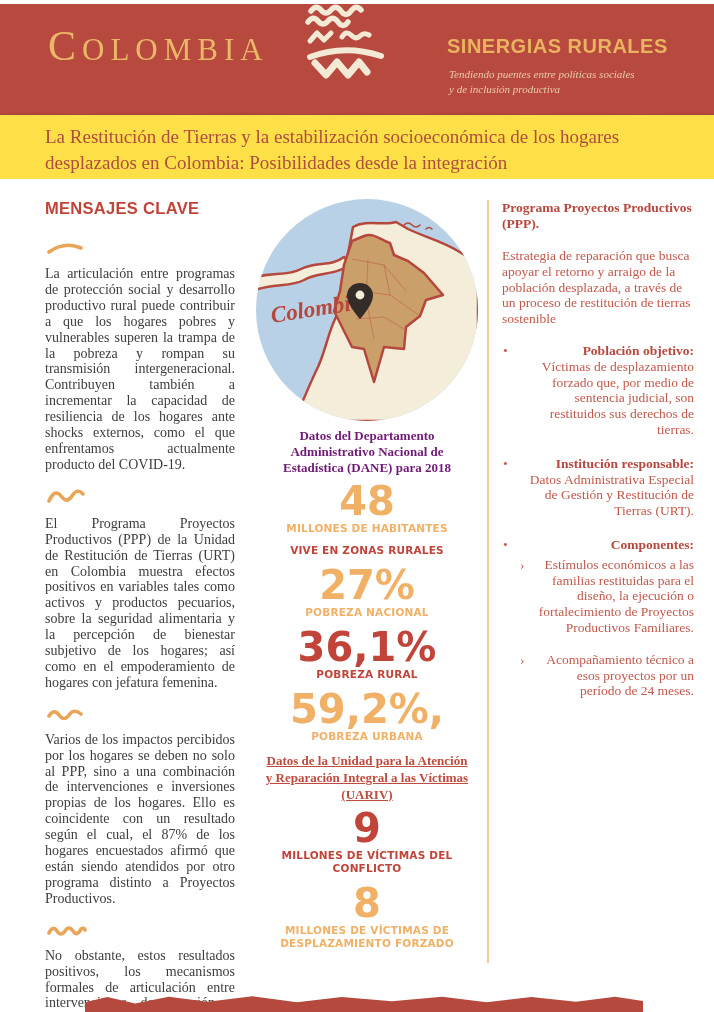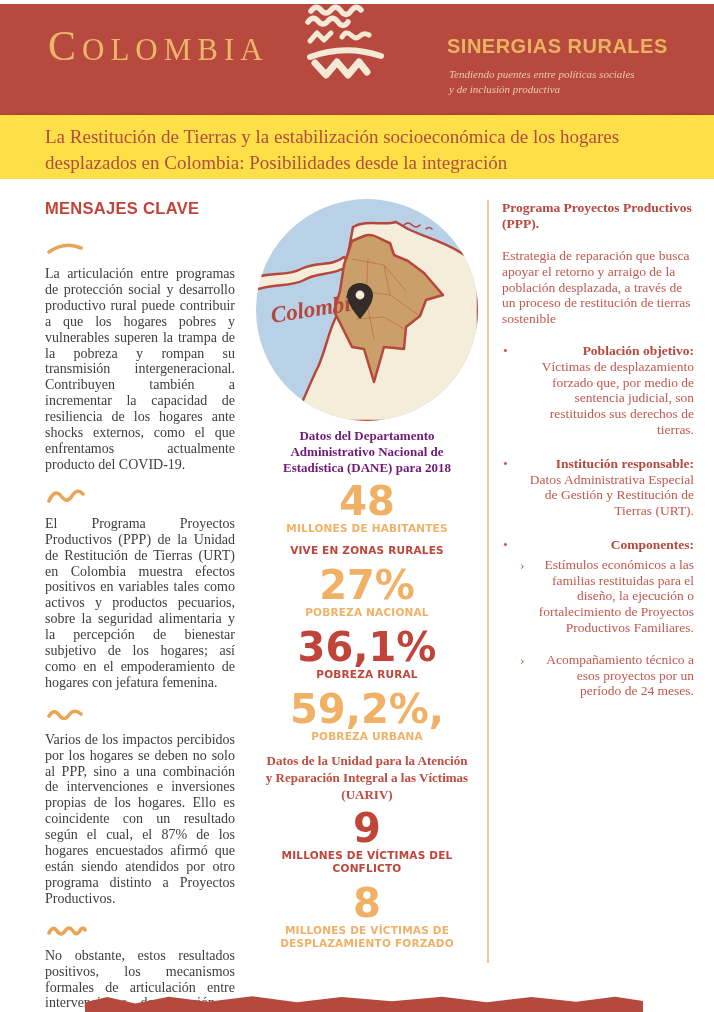--- a/index.html
+++ b/index.html
@@ -58,21 +58,21 @@
   }
   .orn { display:block; margin:0 0 12px 2px; }
   
   .col-mid { position:absolute; left:253px; top:195px; width:228px; text-align:center; }
   .map-wrap { width:222px; height:222px; margin:0 auto 7px; }
   .src {
     font-family:"Liberation Serif", serif; font-weight:bold;
     font-size:13px; line-height:16px; margin:0 auto 6px; width:210px;
   }
   .src-gold { color:#701a75; }
-  .src-red  { color:#bf4a3e; line-height:17px; }
+  .src-red  { color:#bf4a3e; line-height:17px;text-decoration:underline; }
   .stat { margin-bottom:9px; }
   .stat .num {
     font-family:"DejaVu Sans", sans-serif; font-weight:bold;
     font-size:40px; line-height:38px; display:block;
   }
   .stat .lbl {
     font-family:"DejaVu Sans", sans-serif; font-weight:bold;
     font-size:10.5px; line-height:13px; letter-spacing:.2px;
     display:block; margin-top:2px;
   }

